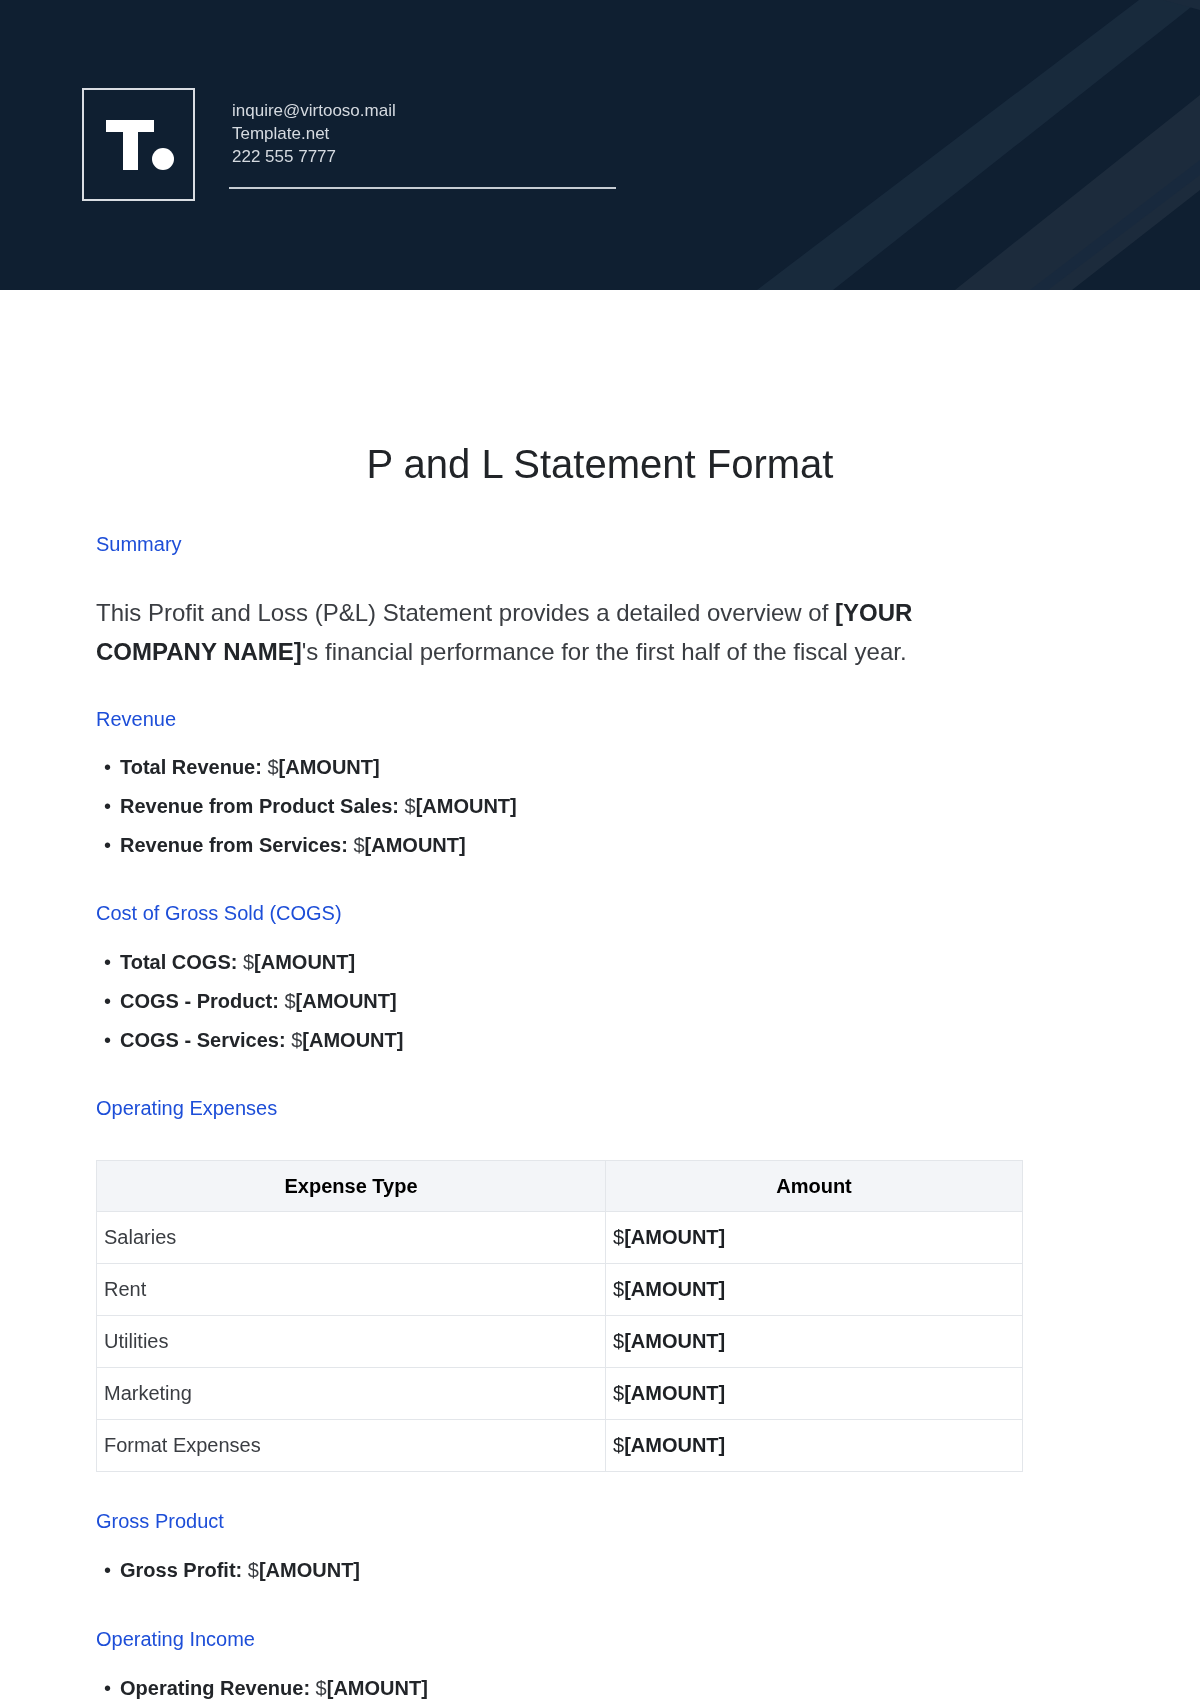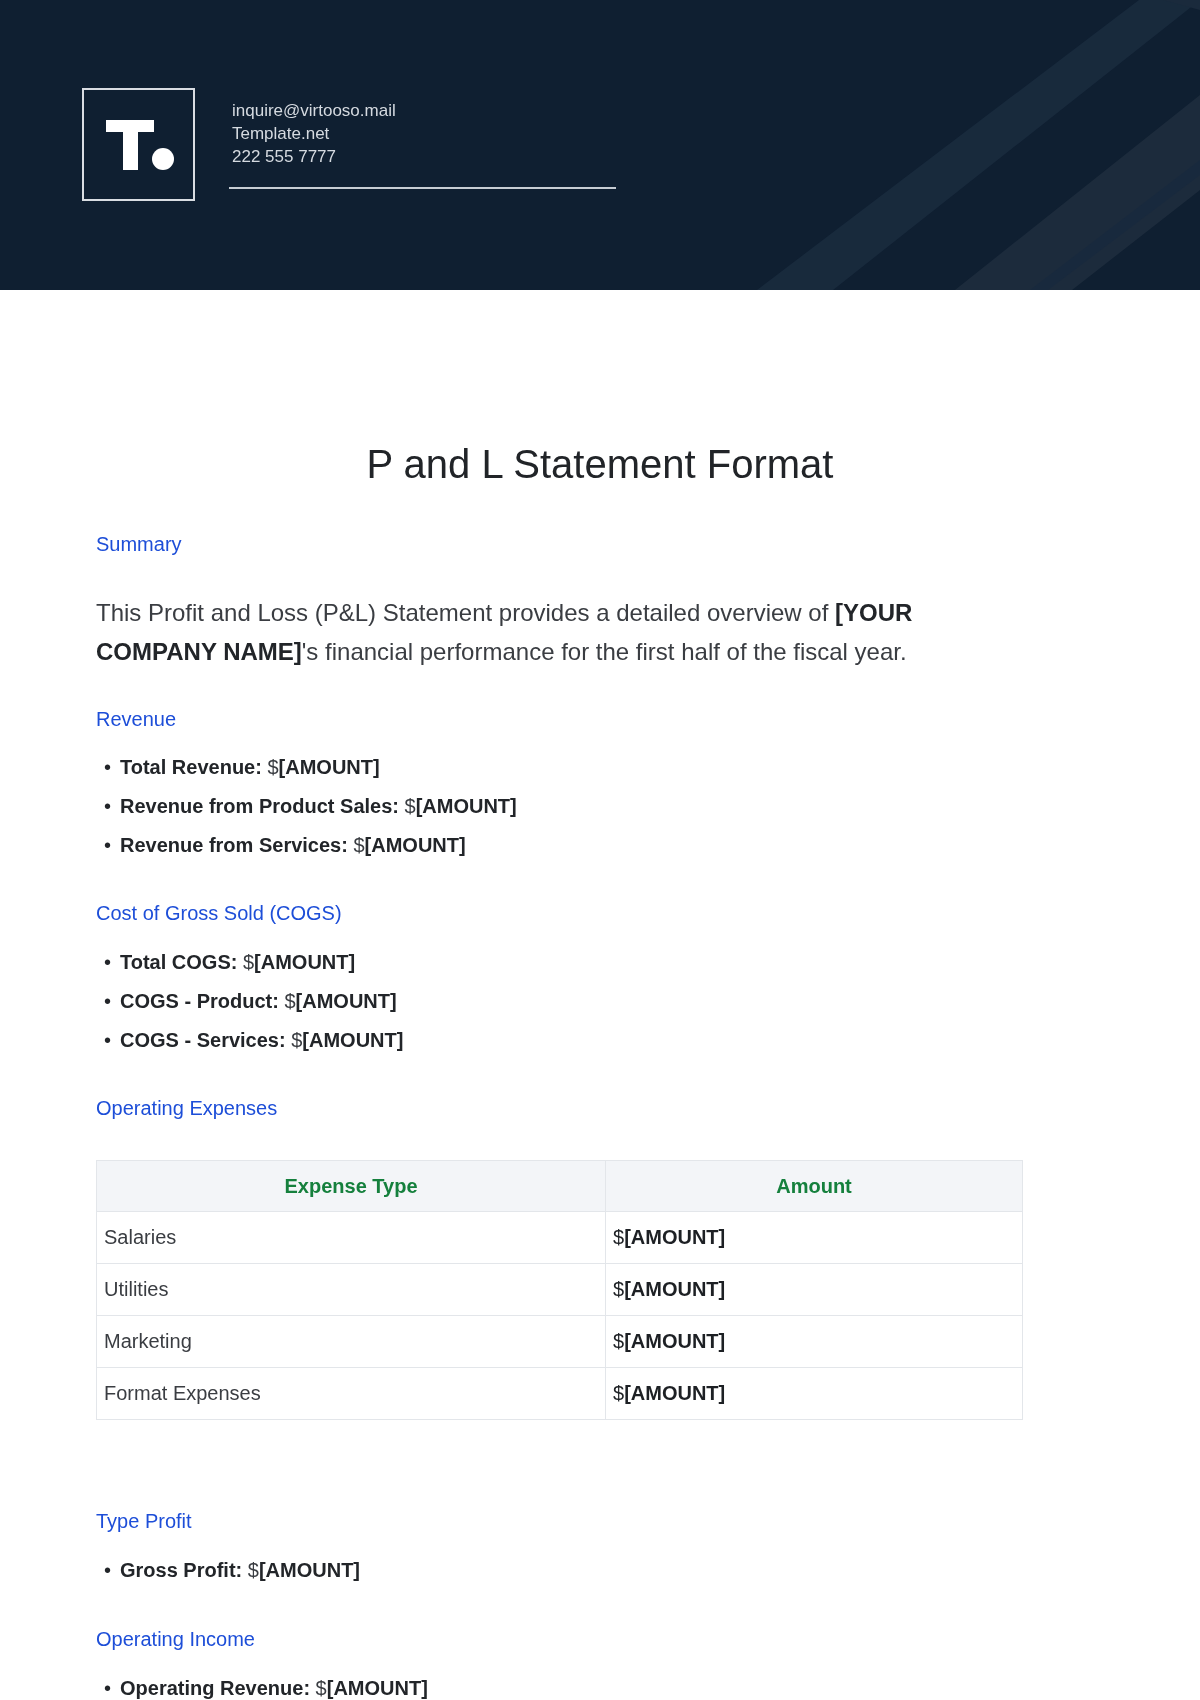--- a/index.html
+++ b/index.html
@@ -52,21 +52,21 @@
   ul.items li .dollar { font-weight: normal; color: #3a3d42; }
 
   table.exp {
     position: absolute; left: 0; top: 1160px; width: 927px; border-collapse: collapse;
     font-size: 20px;
   }
   table.exp th, table.exp td {
     border: 1.5px solid #e3e6ea; height: 52px; text-align: left; padding: 0 7px;
   }
   table.exp th {
-    background: #f3f5f8; color: #15803d; font-weight: bold; text-align: center; height: 51px;
+    background: #f3f5f8; color: #000000; font-weight: bold; text-align: center; height: 51px;
   }
   table.exp td { color: #3a3d42; }
   table.exp td.amt { color: #1d2024; font-weight: bold; }
   table.exp td.amt .dollar { font-weight: normal; }
   table.exp col.c1 { width: 509px; }
 </style>
 </head>
 <body>
 
 <div class="header">
@@ -120,35 +120,39 @@
         <th>Expense Type</th>
         <th>Amount</th>
       </tr>
     </thead>
     <tbody>
       <tr>
         <td>Salaries</td>
         <td class="amt"><span class="dollar">$</span><span>[AMOUNT]</span></td>
       </tr>
       <tr>
+        <td>Rent</td>
+        <td class="amt"><span class="dollar">$</span><span>[AMOUNT]</span></td>
+      </tr>
+      <tr>
         <td>Utilities</td>
         <td class="amt"><span class="dollar">$</span><span>[AMOUNT]</span></td>
       </tr>
       <tr>
         <td>Marketing</td>
         <td class="amt"><span class="dollar">$</span><span>[AMOUNT]</span></td>
       </tr>
       <tr>
         <td>Format Expenses</td>
         <td class="amt"><span class="dollar">$</span><span>[AMOUNT]</span></td>
       </tr>
     </tbody>
   </table>
 
-  <h2 style="top:1510px">Type Profit</h2>
+  <h2 style="top:1510px">Gross Product</h2>
   <ul class="items" style="top:1551px">
     <li><span class="bullet">•</span><span>Gross Profit:</span> <span class="dollar">$</span><span>[AMOUNT]</span></li>
   </ul>
 
   <h2 style="top:1628px">Operating Income</h2>
   <ul class="items" style="top:1669px">
     <li><span class="bullet">•</span><span>Operating Revenue:</span> <span class="dollar">$</span><span>[AMOUNT]</span></li>
   </ul>
 </div>
 

